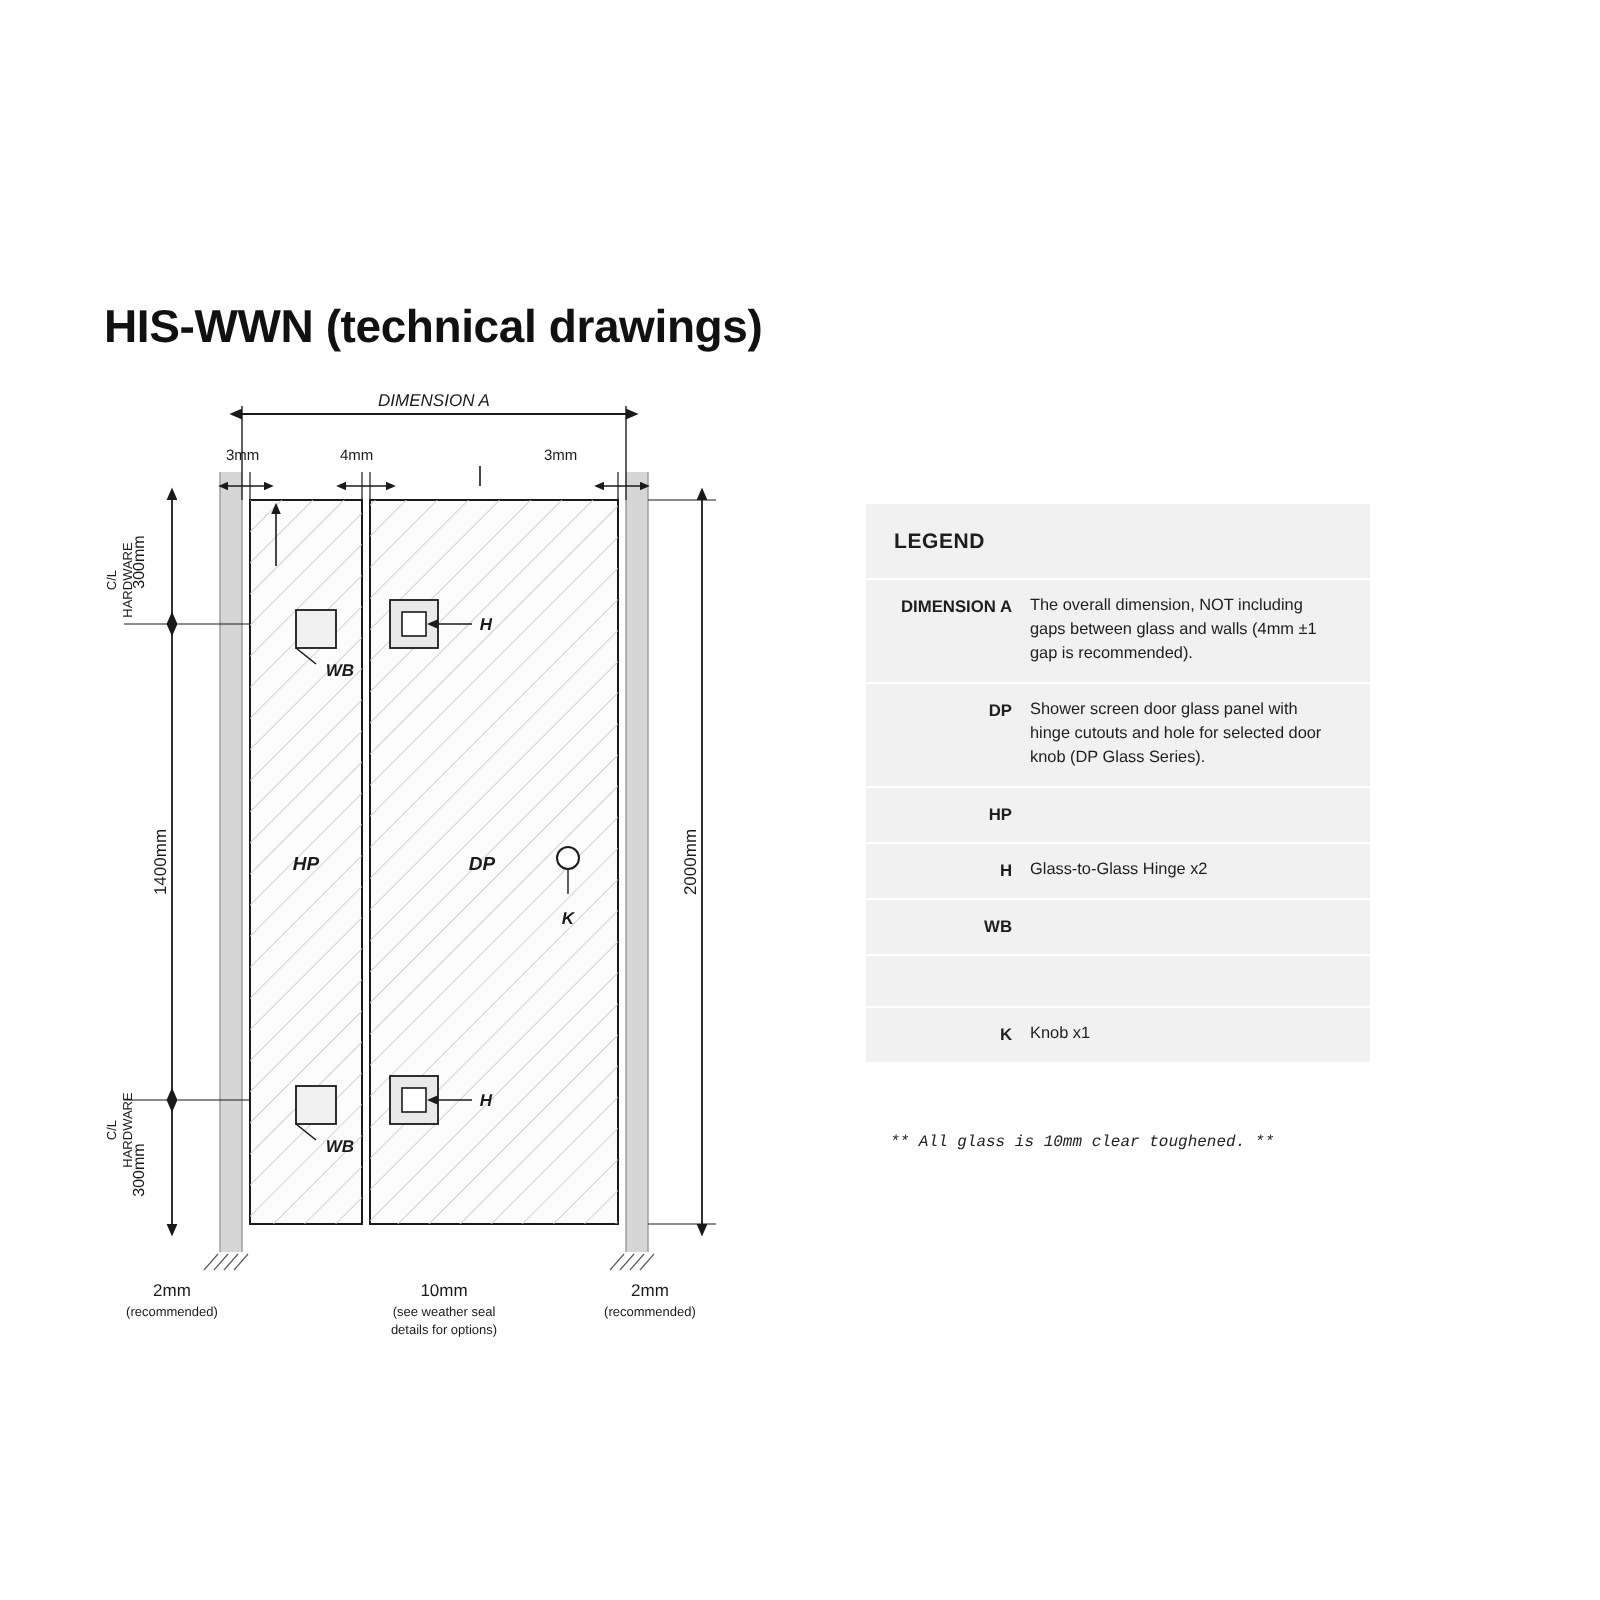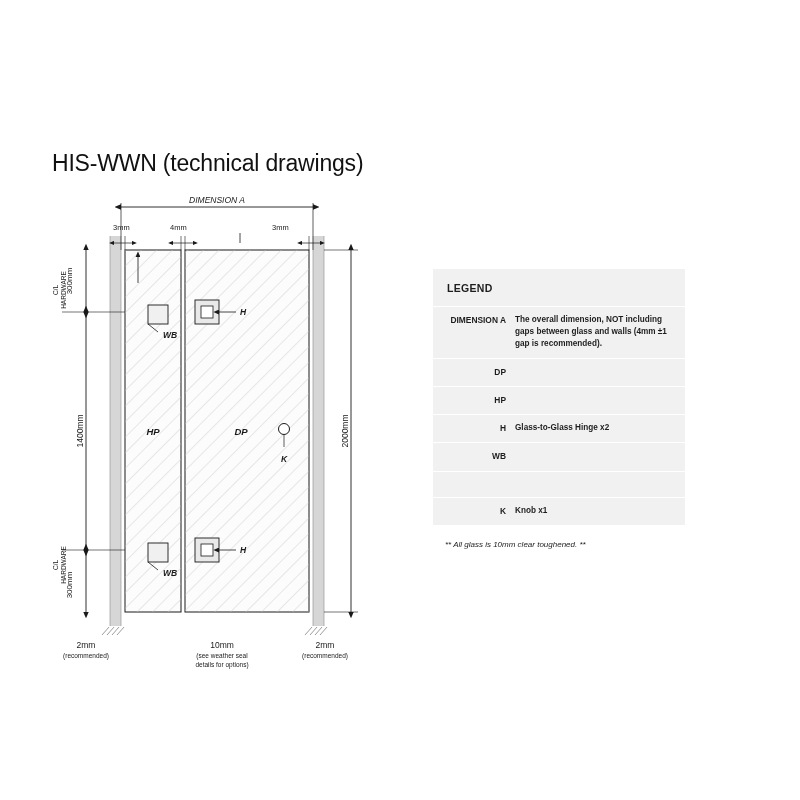--- a/index.html
+++ b/index.html
@@ -19,21 +19,21 @@
     position: absolute;
     left: 0; top: 0;
     width: 800px; height: 800px;
   }
   
   #title {
     position: absolute;
     left: 52px;
     top: 150px;
     font-size: 23px;
-    font-weight: normal;
+    font-weight: bold;
     letter-spacing: -0.2px;
     color: #111;
     white-space: nowrap;
   }
   
   #drawing {
     position: absolute;
     left: 40px;
     top: 195px;
     width: 380px;
@@ -45,21 +45,20 @@
   #legend {
     position: absolute;
     left: 433px;
     top: 252px;
     width: 252px;
     background: #f1f1f1;
     border: 0;
     font-size: 8.2px;
     line-height: 1.45;
     color: #1d1d1d;
-    margin-top: 17px;
   }
   #legend .legend-title {
     font-weight: bold;
     font-size: 10.5px;
     padding: 12px 14px 10px 14px;
     letter-spacing: 0.3px;
   }
   #legend .row {
     display: flex;
     border-top: 1px solid #ffffff;
@@ -71,30 +70,30 @@
     text-align: right;
     padding-right: 9px;
     font-weight: bold;
     font-size: 8.4px;
     box-sizing: border-box;
   }
   #legend .row .desc {
     flex: 1;
     font-size: 8.2px;
     padding-right: 4px;
-    font-weight: bold;
   }
   #legend .row.spacer-row .desc { min-height: 10px; }
   #legend-note {
     position: absolute;
     left: 445px;
-    top: 540px;
+    top: 567px;
     font-size: 8px;
     font-style: italic;
     color: #222;
+    font-family: Liberation Mono, monospace;
   }
   .nowrap { white-space: nowrap; }
 </style>
 </head>
 <body>
 
 <div id="page">
 
   <div id="title">HIS-WWN (technical drawings)</div>
 
@@ -248,20 +247,21 @@
   <div id="legend">
     <div class="legend-title">LEGEND</div>
 
     <div class="row">
       <div class="key nowrap">DIMENSION A</div>
       <div class="desc">The overall dimension, NOT including gaps between glass and walls (4mm ±1 gap is recommended).</div>
     </div>
 
     <div class="row">
       <div class="key">DP</div>
+      <div class="desc">Shower screen door glass panel with hinge cutouts and hole for selected door knob (DP Glass Series).</div>
     </div>
 
     <div class="row">
       <div class="key">HP</div>
     </div>
 
     <div class="row">
       <div class="key">H</div>
       <div class="desc">Glass-to-Glass Hinge x2</div>
     </div>

